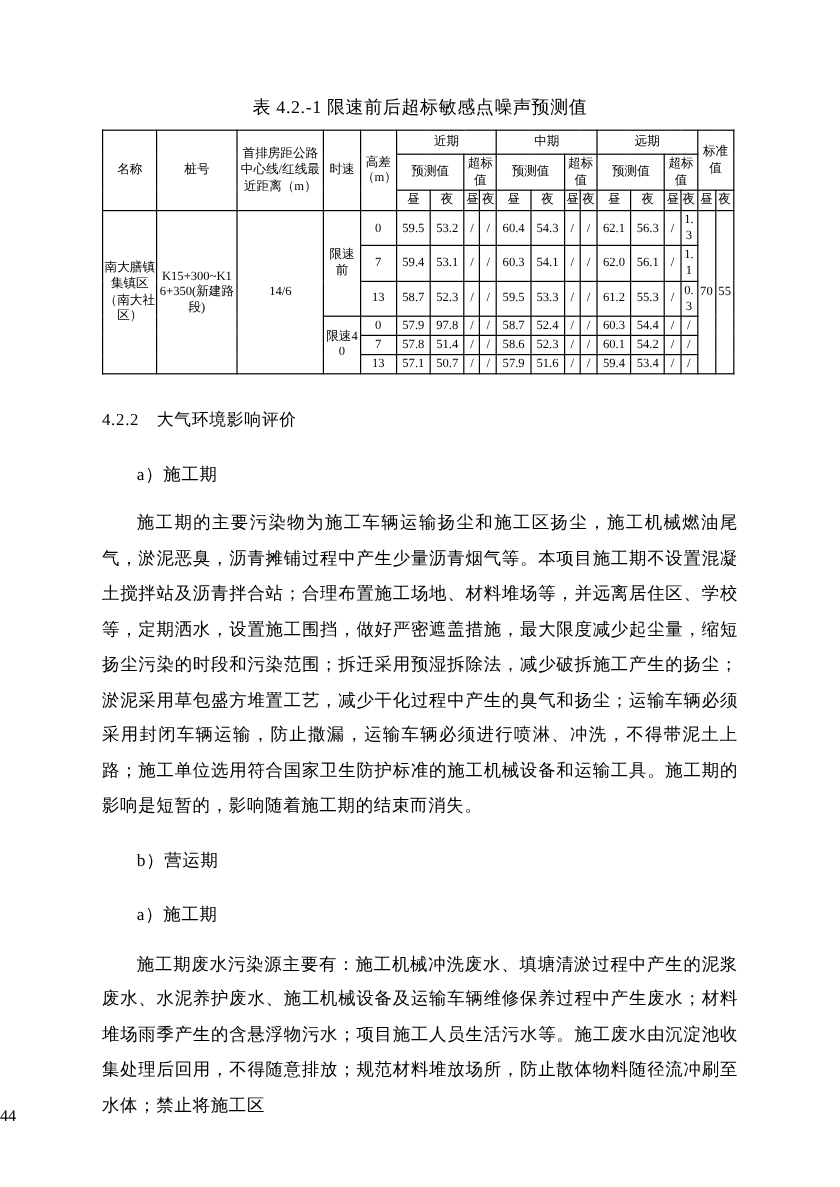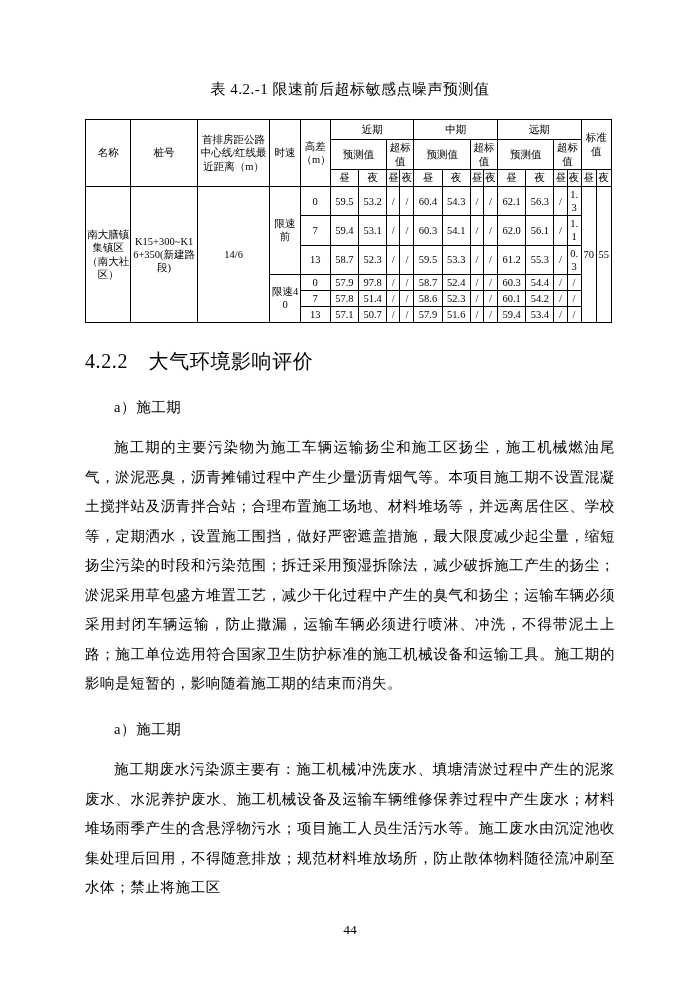--- a/index.html
+++ b/index.html
@@ -18,21 +18,21 @@
   }
   .content {
     position: absolute;
     left: 85px; top: 80px;
     width: 530px;
   }
   .table-title {
     text-align: center;
     font-size: 15px;
     letter-spacing: 0.5px;
-    margin-bottom: 20px;
+    margin-bottom: 9px;
   }
   
   table.noise-table {
     border-collapse: collapse;
     table-layout: fixed;
     width: 527px;
     font-size: 10.5px;
     line-height: 1.25;
   }
   table.noise-table td {
@@ -48,28 +48,28 @@
   tr.hr3 td { height: 17px; }
   tr.dr  td { height: 16px; }
   
   .bodytext {
     margin-top: 24px;
     font-size: 14.5px;
     line-height: 29.5px;
     letter-spacing: 0.6px;
     text-align: justify;
   }
-  .heading { font-size: 20px; letter-spacing: 0.6px; }
+  .heading { font-size: 14px; letter-spacing: 0.6px; }
   .subheading { text-indent: 2em; margin-top: 16px; }
   .para { text-indent: 2em; margin-top: 11px; }
   .page-number {
     position: absolute;
     left: 0; right: 0;
     top: 922px;
-    text-align: center;
+    text-align: left;
     font-size: 13.5px;
   }
 </style>
 </head>
 <body>
 
 <div class="page">
   <div class="content">
 
     <div class="table-title">表 4.2.-1 限速前后超标敏感点噪声预测值</div>
@@ -230,20 +230,21 @@
           <td>/</td>
           <td>/</td>
         </tr>
       </tbody>
     </table>
 
     <div class="bodytext">
       <div class="heading">4.2.2　大气环境影响评价</div>
       <div class="subheading">a）施工期</div>
       <p class="para">施工期的主要污染物为施工车辆运输扬尘和施工区扬尘，施工机械燃油尾气，淤泥恶臭，沥青摊铺过程中产生少量沥青烟气等。本项目施工期不设置混凝土搅拌站及沥青拌合站；合理布置施工场地、材料堆场等，并远离居住区、学校等，定期洒水，设置施工围挡，做好严密遮盖措施，最大限度减少起尘量，缩短扬尘污染的时段和污染范围；拆迁采用预湿拆除法，减少破拆施工产生的扬尘；淤泥采用草包盛方堆置工艺，减少干化过程中产生的臭气和扬尘；运输车辆必须采用封闭车辆运输，防止撒漏，运输车辆必须进行喷淋、冲洗，不得带泥土上路；施工单位选用符合国家卫生防护标准的施工机械设备和运输工具。施工期的影响是短暂的，影响随着施工期的结束而消失。</p>
+      <div class="subheading">b）营运期</div>
       <div class="subheading">a）施工期</div>
       <p class="para">施工期废水污染源主要有：施工机械冲洗废水、填塘清淤过程中产生的泥浆废水、水泥养护废水、施工机械设备及运输车辆维修保养过程中产生废水；材料堆场雨季产生的含悬浮物污水；项目施工人员生活污水等。施工废水由沉淀池收集处理后回用，不得随意排放；规范材料堆放场所，防止散体物料随径流冲刷至水体；禁止将施工区</p>
     </div>
 
   </div>
 
   <div class="page-number">44</div>
 </div>
 
 </body></html>

